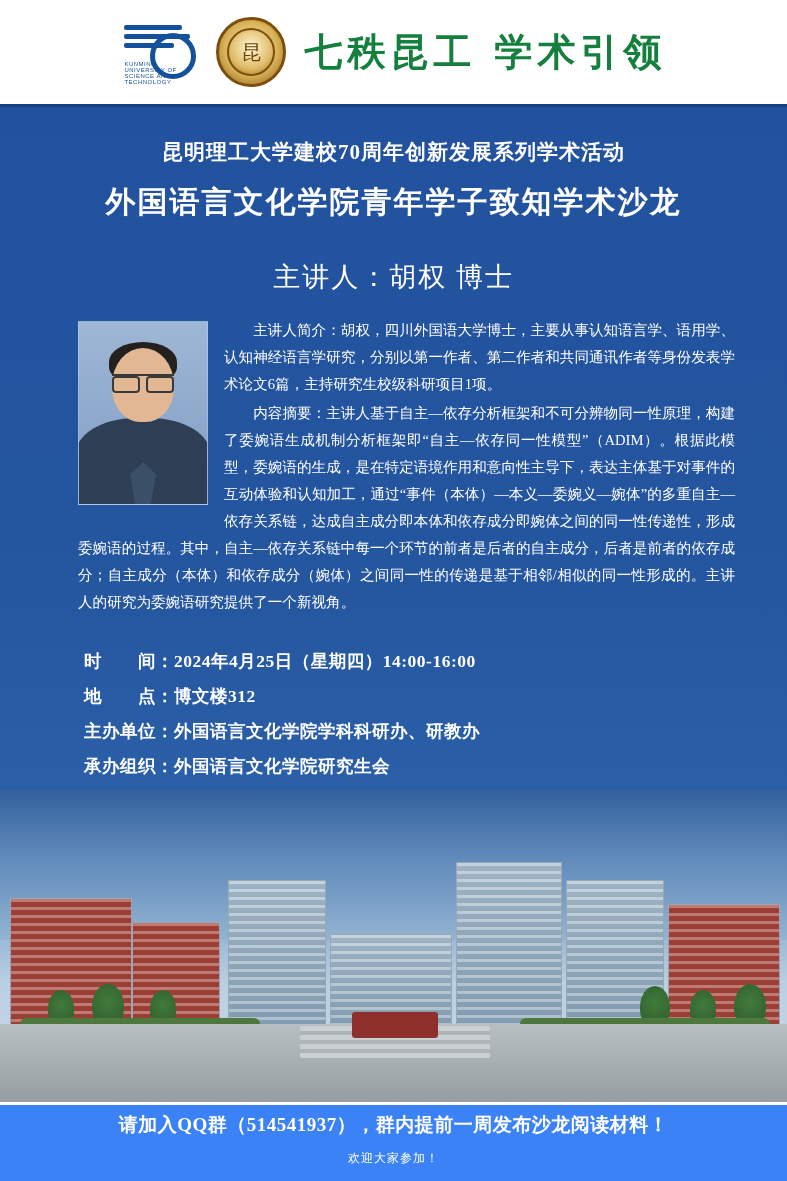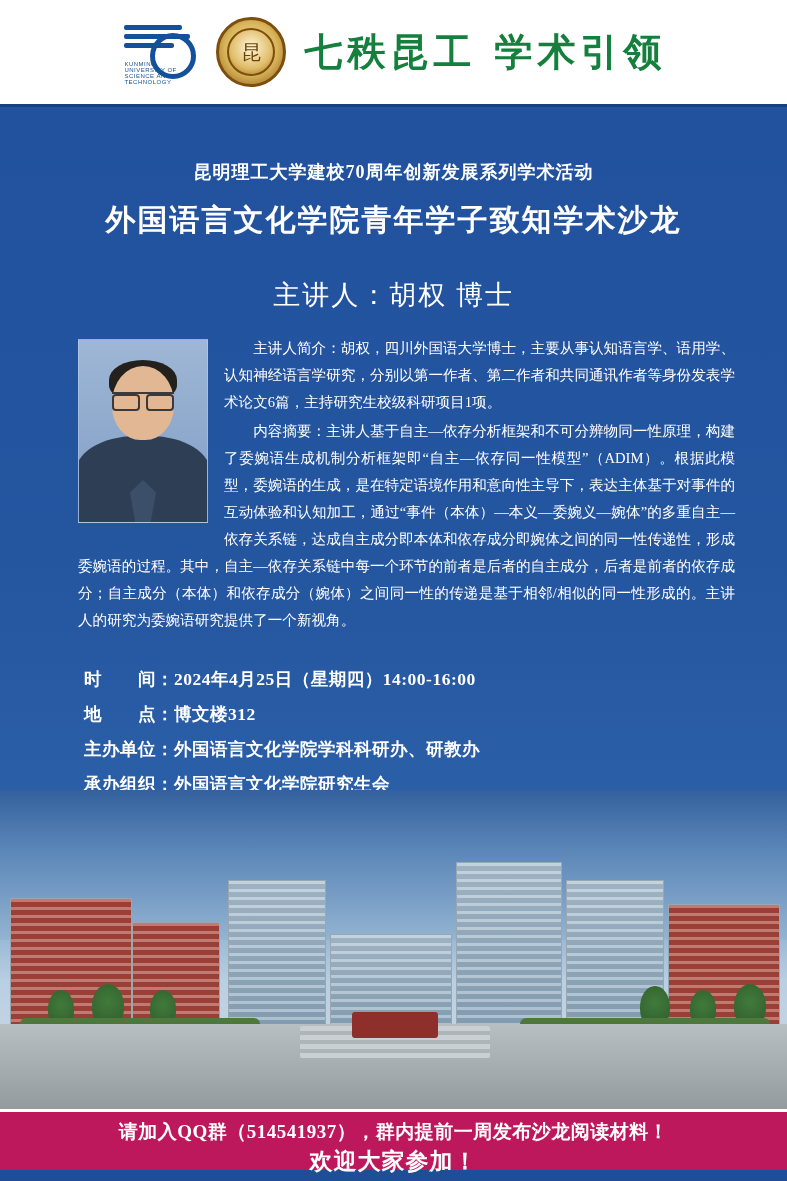--- a/index.html
+++ b/index.html
@@ -112,23 +112,23 @@
     position: relative;
     background: linear-gradient(180deg, #22529e 0%, #24559f 55%, #2d63ab 100%);
     padding: 0 0 6px 0;
     height: 793px;
     box-sizing: border-box;
     overflow: hidden;
   }
   .series-line {
     text-align: center;
     color: #ffffff;
-    font-size: 18px;
+    font-size: 21px;
     letter-spacing: 1px;
-    padding-top: 53px;
+    padding-top: 31px;
     font-weight: bold;
   }
   .salon-line {
     text-align: center;
     color: #ffffff;
     font-size: 30px;
     font-weight: bold;
     letter-spacing: 2px;
     margin-top: 16px;
   }
@@ -315,40 +315,41 @@
     bottom: 82px;
     width: 86px;
     height: 26px;
     background: #8e2f2c;
     border-radius: 3px;
   }
 
   
   .bottom-bar {
     position: absolute;
-    left: 0; right: 0; bottom: 11px;
-    height: 61px;
-    background: #be185d;
+    left: 0; right: 0; bottom: 0;
+    height: 79px;
+    background: #3b82f6;
     border-top: 3px solid #ffffff;
     color: #ffffff;
     text-align: center;
     padding-top: 6px;
     box-sizing: border-box;
   }
   .bottom-bar .l1 {
     font-size: 19px;
     font-weight: bold;
     letter-spacing: 0.5px;
     line-height: 1.45;
   }
   .bottom-bar .l2 {
-    font-size: 23px;
-    font-weight: bold;
+    font-size: 12px;
+    font-weight: normal;
     letter-spacing: 1px;
     line-height: 1.35;
+    margin-top: 11px;
   }
 </style>
 </head>
 <body>
 
 <div class="poster">
 
   <div class="top-banner">
     <div class="logo-70">
       <div class="stripes">

